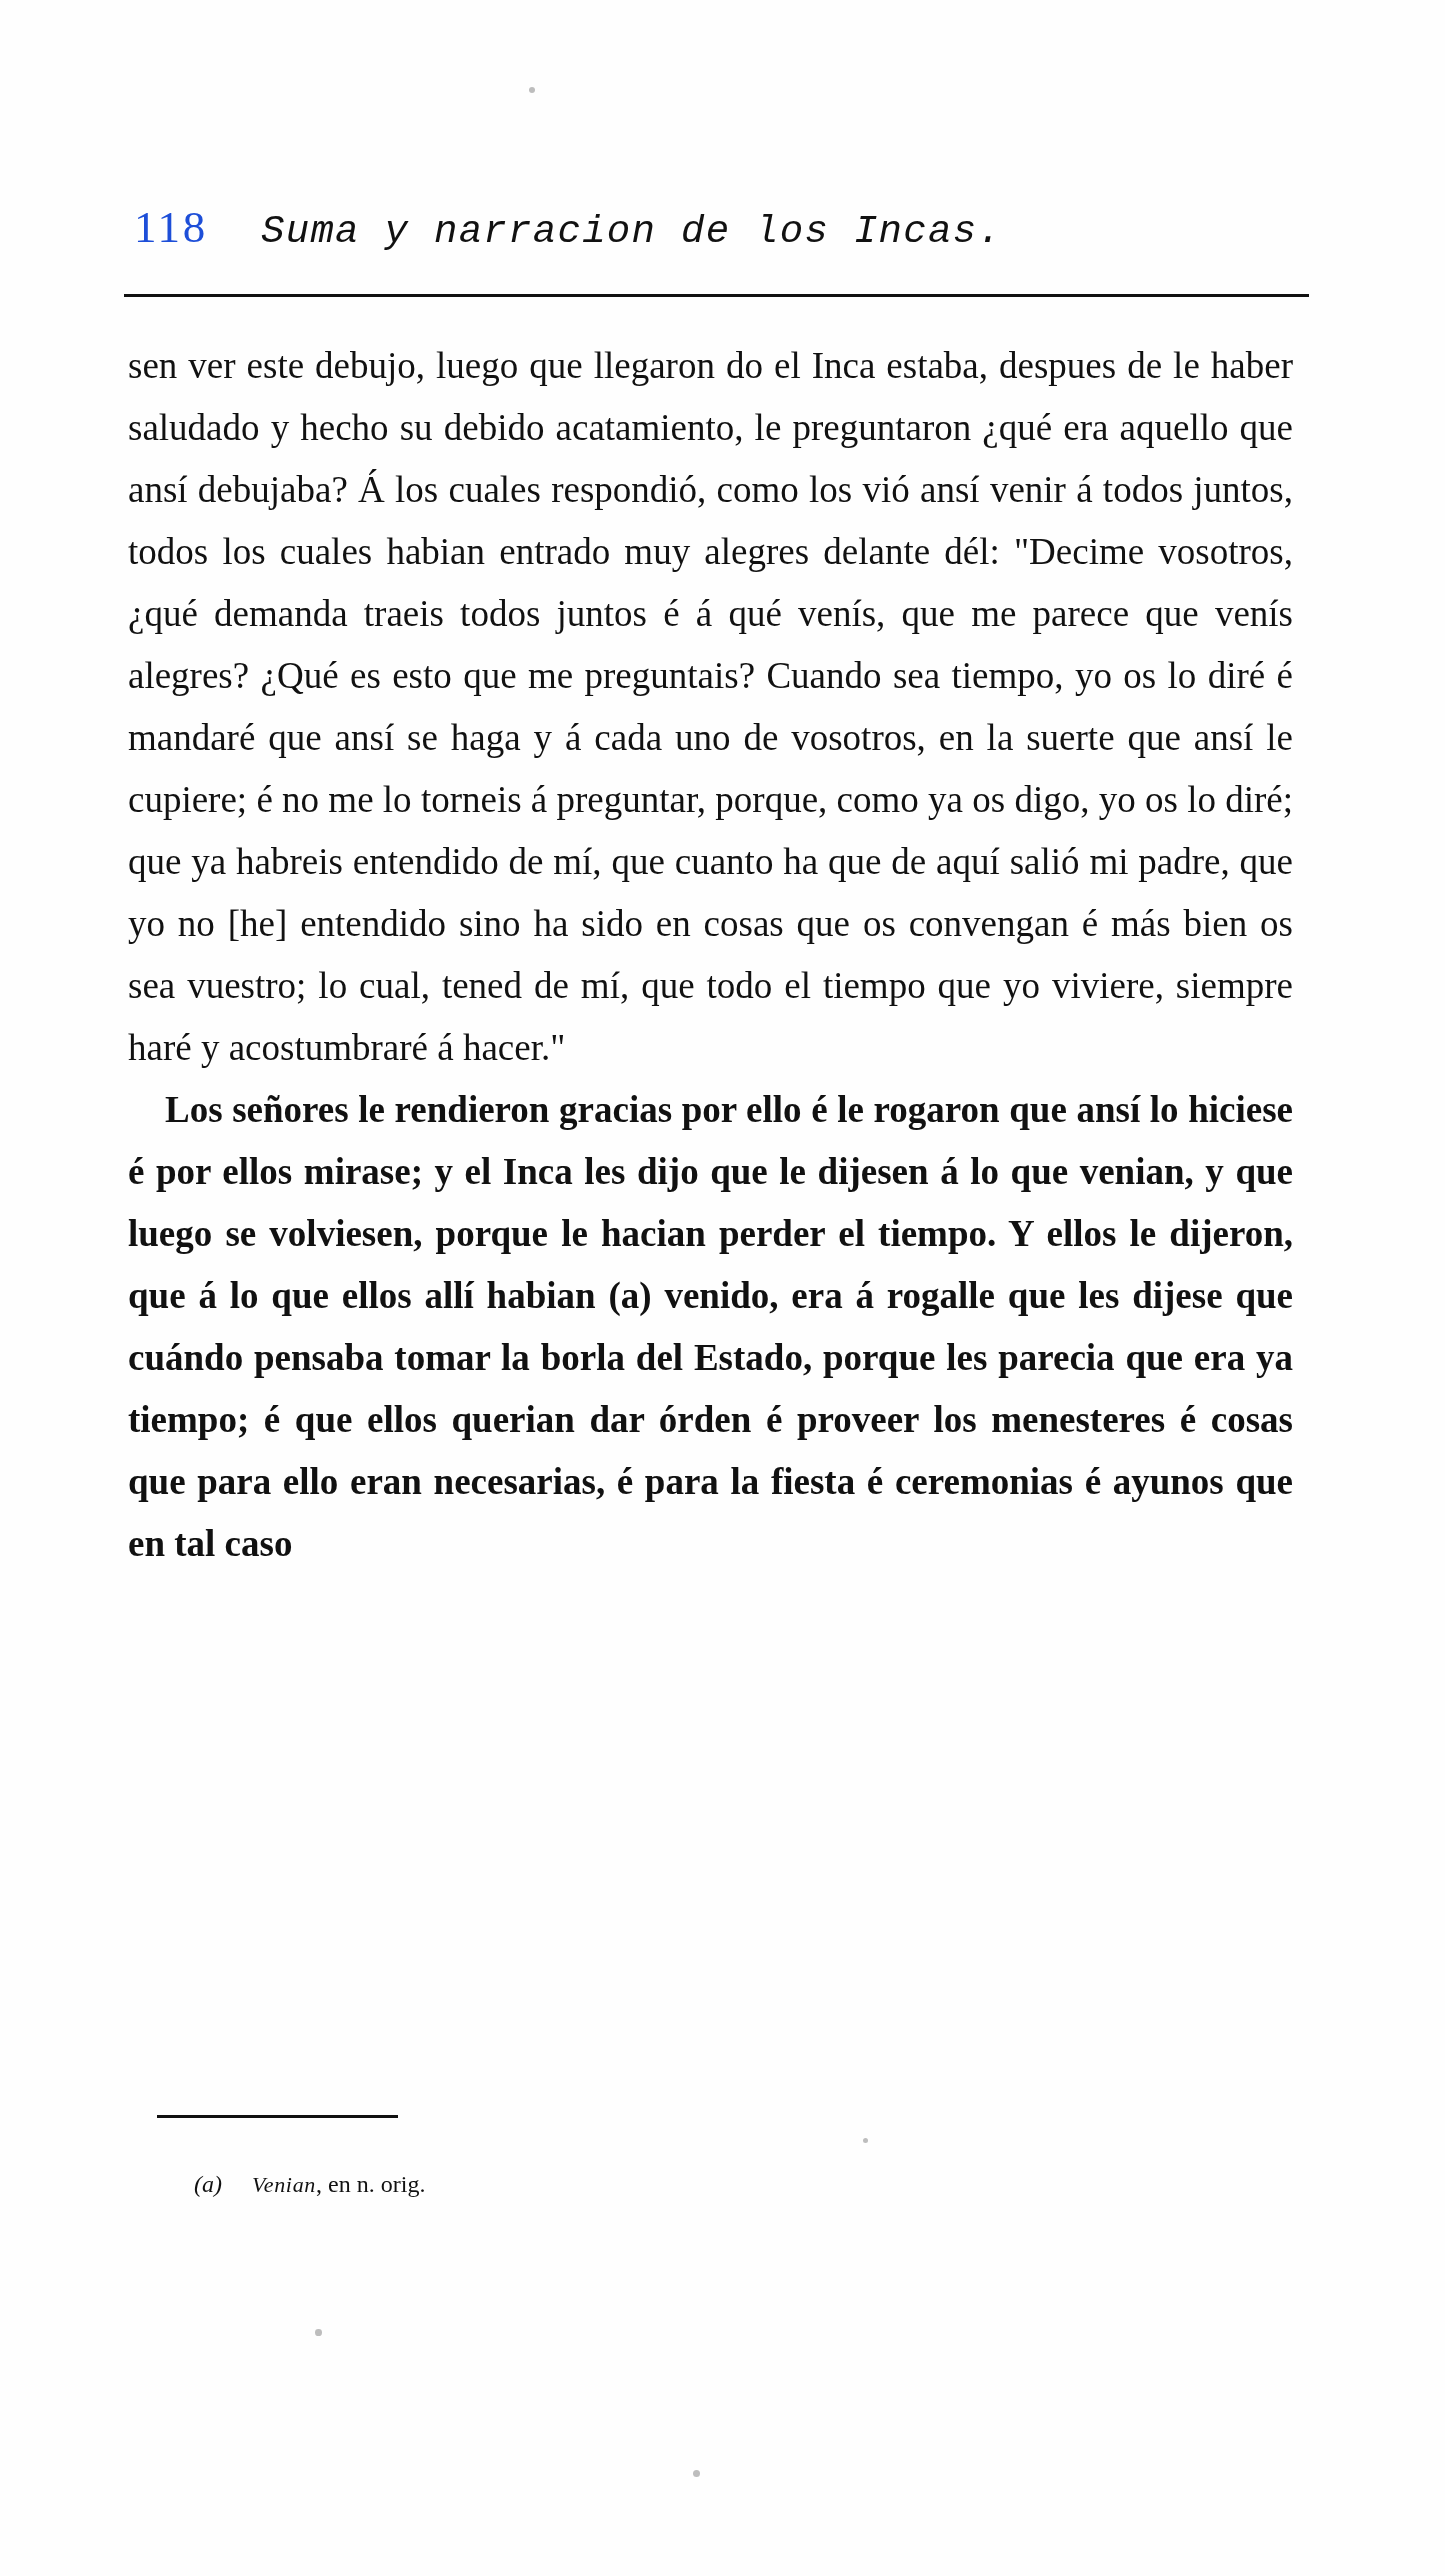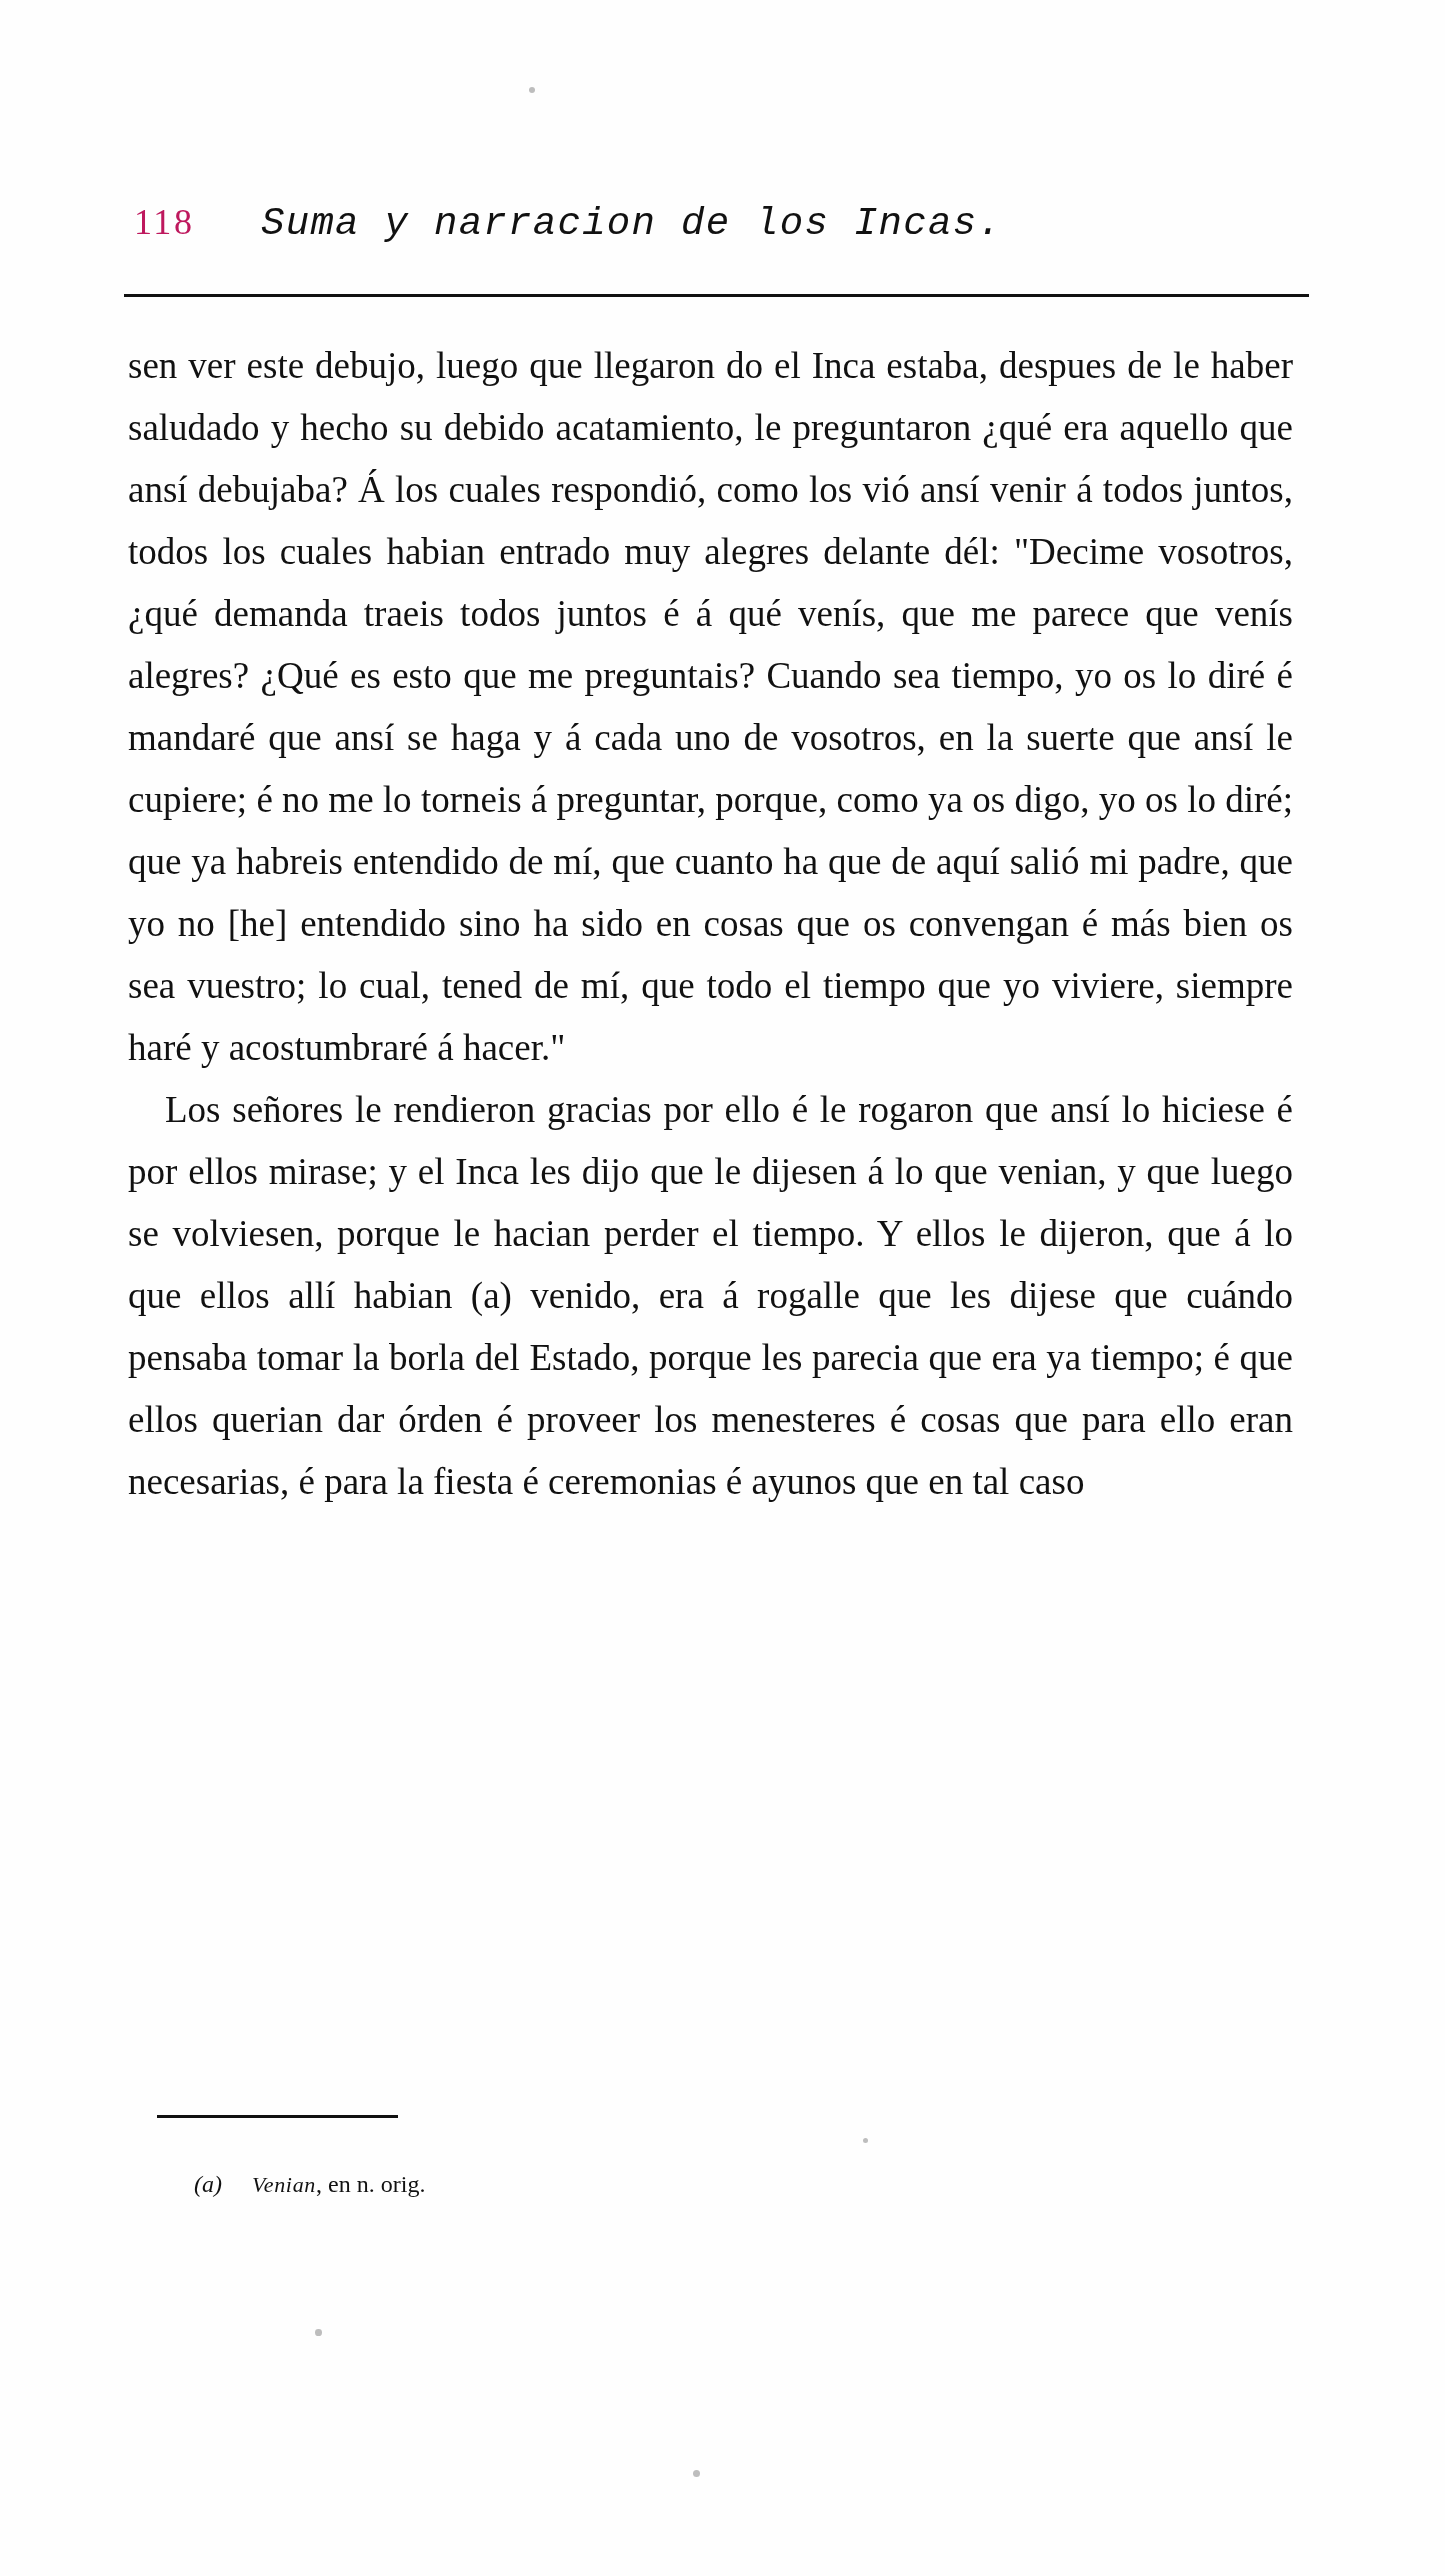--- a/index.html
+++ b/index.html
@@ -26,23 +26,23 @@
   .header-row {
     position: absolute;
     top: 201px;
     left: 134px;
     width: 1178px;
     display: flex;
     align-items: baseline;
   }
   .folio {
     font-family: "Liberation Serif", serif;
-    font-size: 36px;
+    font-size: 45px;
     letter-spacing: 2.7px;
-    color: #be185d;
+    color: #1d4ed8;
     width: 127px;
   }
   .running-title {
     font-family: Liberation Mono, monospace;
     font-style: italic;
     font-size: 39px;
     letter-spacing: 1.3px;
     color: #111;
     white-space: nowrap;
   }
@@ -63,20 +63,21 @@
   .para {
     font-size: 37px;
     line-height: 62px;
     text-align: justify;
     text-justify: inter-word;
     color: #111;
     margin: 0;
   }
   .para.indent {
     text-indent: 37px;
+    font-weight: bold;
   }
   .rule-foot {
     position: absolute;
     top: 2115px;
     left: 157px;
     width: 241px;
     height: 2.7px;
     background: #111;
   }
   .footnote {

